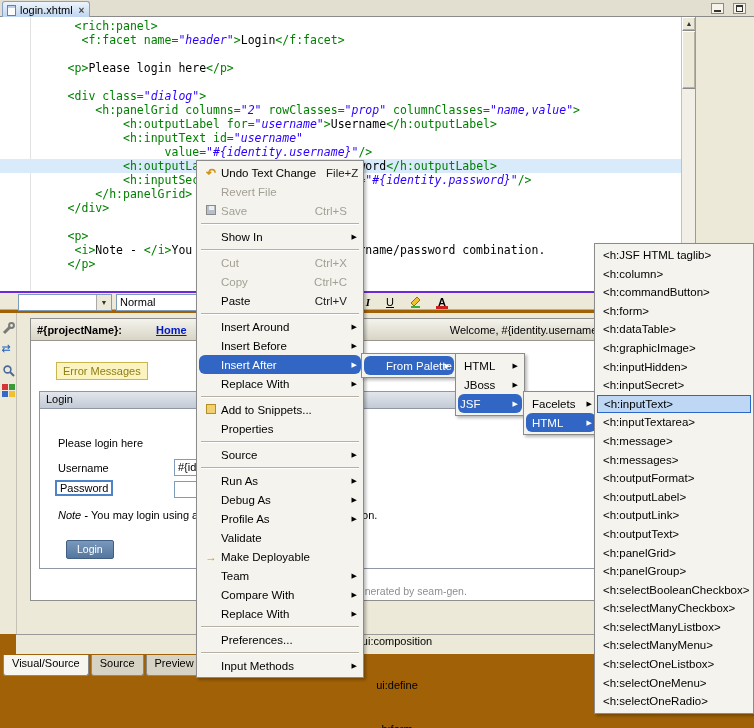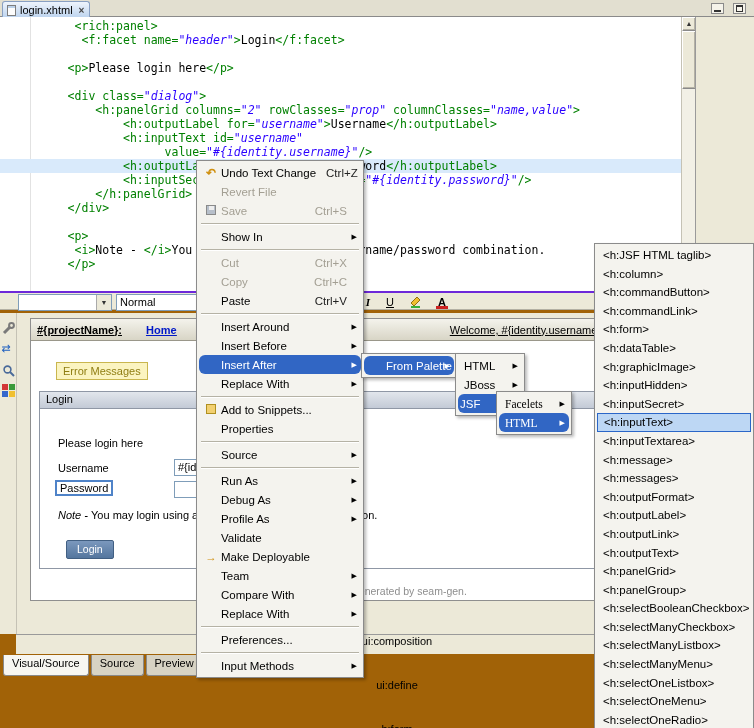--- a/index.html
+++ b/index.html
@@ -55,23 +55,23 @@
   
   .vpe{position:absolute;left:0;top:313px;width:754px;height:321px;background:#ece9d8;}
   .sideicons{position:absolute;left:0;top:0;width:17px;height:321px;background:#ece9d8;border-right:1px solid #c5c2b5;
              display:flex;flex-direction:column;align-items:center;padding-top:8px;gap:8px;}
   .si{width:13px;height:13px;display:block;}
   .refresh-txt{font-size:11px;color:#2060c0;line-height:13px;}
   .palette{display:grid;grid-template-columns:6px 6px;grid-gap:1px;}
   .palette i{width:6px;height:6px;display:block;}
   .page{position:absolute;left:30px;top:5px;width:578px;height:283px;background:#fff;border:1px solid #8f8f8f;overflow:hidden;font-size:11px;}
   .phead{position:absolute;left:0;top:0;width:100%;height:22px;background:linear-gradient(#f4f3ec,#d8d5c6);
-         border-bottom:1px solid #9a978a;display:flex;align-items:center;padding:0 6px;text-decoration:underline;}
+         border-bottom:1px solid #9a978a;display:flex;align-items:center;padding:0 6px;}
   .pproj{font-weight:bold;}
-  .phome{color:#0018c8;font-weight:bold;text-decoration:underline;margin-left:24px;}
+  .phome{color:#0018c8;font-weight:bold;text-decoration:underline;margin-left:34px;}
   .pwelcome{margin-left:auto;white-space:nowrap;}
   .errchip{position:absolute;left:25px;top:43px;padding:2px 6px;background:#fbf4c0;border:1px solid #c9b64e;color:#8f7d12;}
   .lpanel{position:absolute;left:8px;top:72px;width:560px;height:178px;border:1px solid #8f97a5;}
   .lpanel-h{height:17px;background:linear-gradient(#e2e6ec,#c3cad6);border-bottom:1px solid #8f97a5;padding:1px 6px;}
   .lpanel-b{position:relative;height:160px;}
   .please{position:absolute;left:18px;top:28px;}
   .lbl-user{position:absolute;left:18px;top:53px;}
   .vinput{position:absolute;width:155px;height:17px;background:#fff;border:1px solid #7f9db9;
           font-size:11px;padding:1px 3px;overflow:hidden;white-space:nowrap;}
   .inp-user{left:134px;top:50px;}
@@ -104,21 +104,21 @@
   .msep{height:7px;position:relative;}
   .msep:after{content:"";position:absolute;left:2px;right:2px;top:3px;border-top:1px solid #b5b2a5;border-bottom:1px solid #fff;}
   .ic-undo{color:#d09010;font-weight:bold;font-size:12px;}
   .ic-deploy{color:#d09010;font-weight:bold;}
   .ic-floppy{display:inline-block;width:10px;height:10px;background:#b7bfca;border:1px solid #8a8a8a;position:relative;}
   .ic-floppy:after{content:"";position:absolute;left:2px;top:0;width:5px;height:4px;background:#eee;}
   .ic-snip{display:inline-block;width:10px;height:10px;background:#f2d070;border:1px solid #b09020;}
   #menu-main{left:196px;top:160px;width:168px;}
   #menu-palette{left:361px;top:353px;width:96px;z-index:31;}
   #menu-groups{left:455px;top:353px;width:70px;z-index:32;}
-  #menu-jsf{left:496px;top:391px;width:76px;z-index:33;font-family:Liberation Serif, serif;}
+  #menu-jsf{left:523px;top:391px;width:76px;z-index:33;}
   #menu-tags{left:594px;top:243px;width:160px;z-index:34;}
   .ti{height:18.6px;line-height:18.6px;padding:0 6px;white-space:nowrap;}
   .ti.sel{background:#bdd7f4;border:1px solid #2a66c8;line-height:16.6px;}
 </style>
 </head>
 <body>
 
 <div id="win">
 
   <div class="tabbar">
@@ -242,21 +242,21 @@
   <div class="btabs">
       <span class="btab active">Visual/Source</span>
       <span class="btab">Source</span>
       <span class="btab">Preview</span>
     </div>
 
   <div class="menu" id="menu-main">
       <div class="mi">
         <span class="ic ic-undo">↶</span>
         <span class="lb">Undo Text Change</span>
-        <span class="ac">Ctrl+Z</span>
+        <span class="ac">File+Z</span>
       </div>
       <div class="mi dis">
         <span class="ic"></span>
         <span class="lb">Revert File</span>
       </div>
       <div class="mi dis">
         <span class="ic"><span class="ic-floppy"></span></span>
         <span class="lb">Save</span>
         <span class="ac">Ctrl+S</span>
       </div>
@@ -396,21 +396,20 @@
       </div>
       <div class="mi hl" style="padding-left: 6px;">
         <span class="lb">HTML</span>
         <span class="ar">▶</span>
       </div>
     </div>
   <div class="menu" id="menu-tags">
       <div class="ti">&lt;h:JSF HTML taglib&gt;</div>
       <div class="ti">&lt;h:column&gt;</div>
       <div class="ti">&lt;h:commandButton&gt;</div>
-      <div class="ti">&lt;h:commandLink&gt;</div>
       <div class="ti">&lt;h:form&gt;</div>
       <div class="ti">&lt;h:dataTable&gt;</div>
       <div class="ti">&lt;h:graphicImage&gt;</div>
       <div class="ti">&lt;h:inputHidden&gt;</div>
       <div class="ti">&lt;h:inputSecret&gt;</div>
       <div class="ti sel">&lt;h:inputText&gt;</div>
       <div class="ti">&lt;h:inputTextarea&gt;</div>
       <div class="ti">&lt;h:message&gt;</div>
       <div class="ti">&lt;h:messages&gt;</div>
       <div class="ti">&lt;h:outputFormat&gt;</div>

